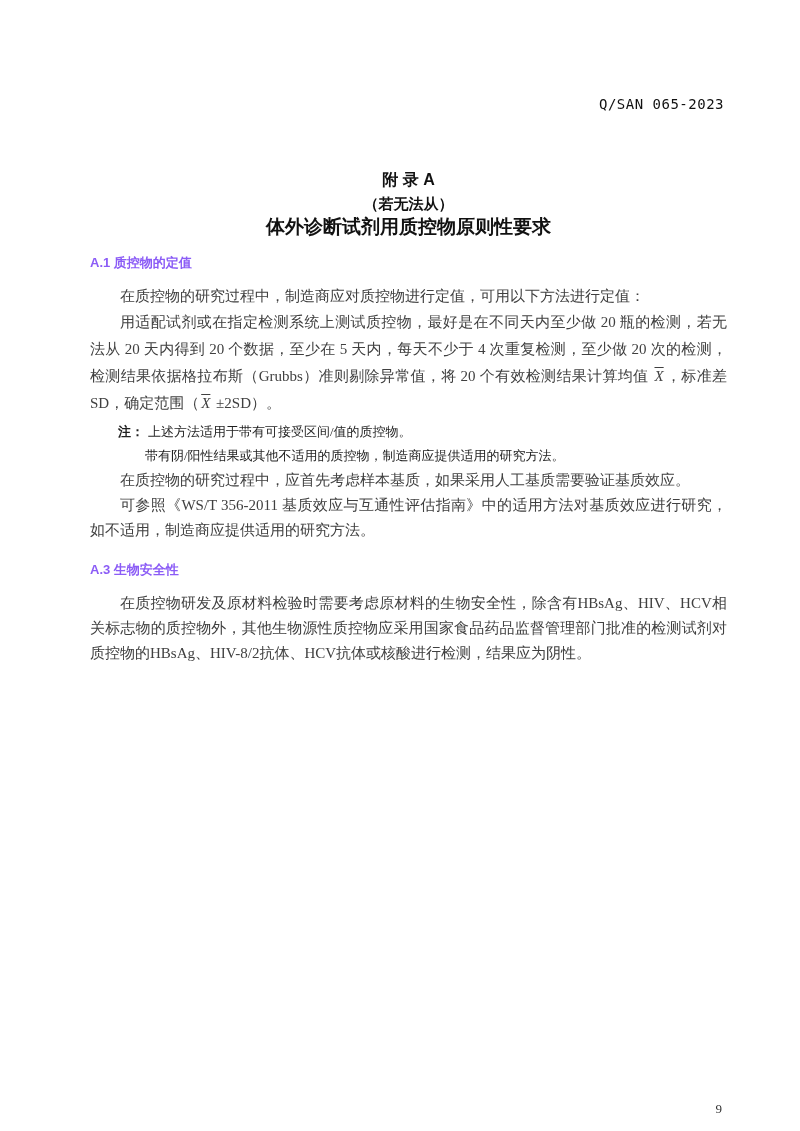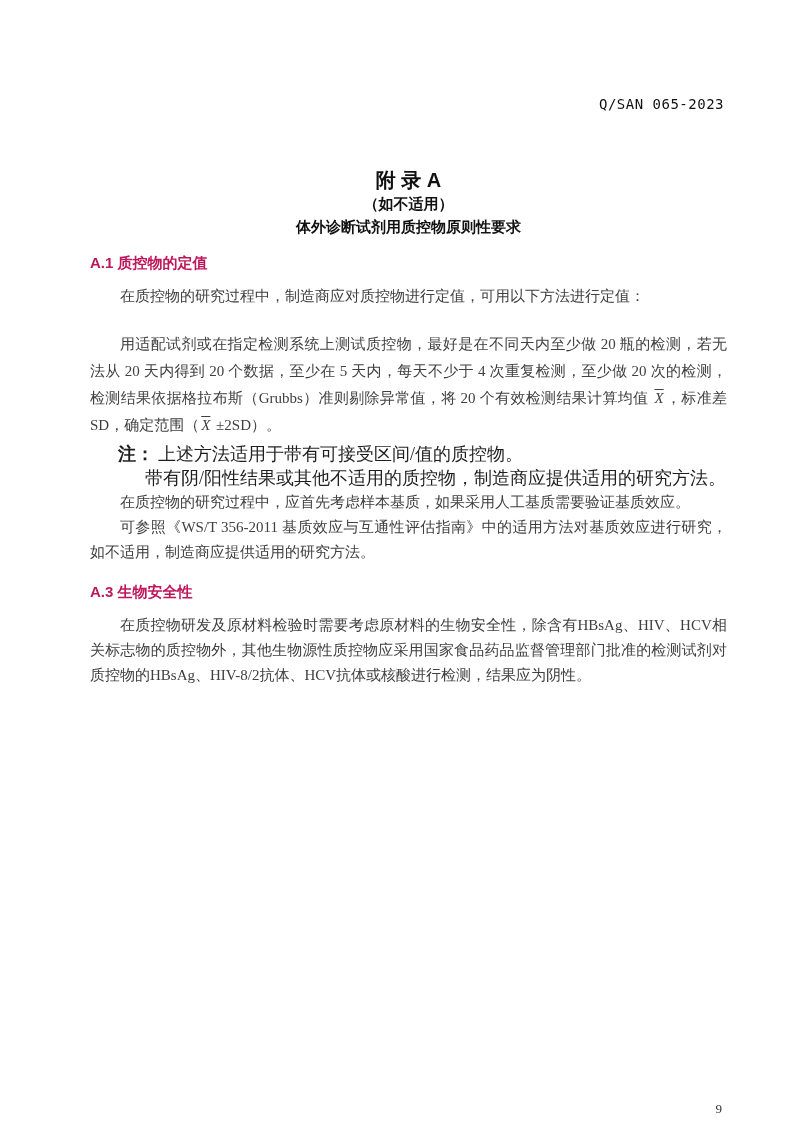--- a/index.html
+++ b/index.html
@@ -31,61 +31,60 @@
     width: 637px;
   }
   .title-block {
     padding-top: 168px;
     text-align: center;
     font-family: "Liberation Sans", "DejaVu Sans", sans-serif;
     font-weight: bold;
     color: #111;
   }
   .annex-label {
-    font-size: 20px;
+    font-size: 16px;
     line-height: 24px;
   }
   .annex-type {
     font-size: 15px;
     line-height: 23px;
   }
   .annex-title {
-    font-size: 15px;
+    font-size: 19px;
     line-height: 23px;
   }
   .section-heading {
     font-family: "Liberation Sans", "DejaVu Sans", sans-serif;
     font-weight: bold;
-    font-size: 15px;
+    font-size: 13px;
     line-height: 17px;
     margin: 16px 0 13px 0;
-    color: #be185d;
+    color: #8b5cf6;
   }
   .body-para {
     font-family: "Liberation Serif", "DejaVu Serif", serif;
     font-size: 15px;
     line-height: 25px;
     text-align: justify;
     text-indent: 2em;
     margin: 0;
     color: #404040;
   }
   .formula-para {
     line-height: 27px;
-    margin-top: 22px;
   }
   .xbar {
     font-family: "Liberation Serif", "DejaVu Serif", serif;
     font-style: italic;
     text-decoration: overline;
     padding: 0 2px;
   }
   .note {
     font-family: "Liberation Serif", "DejaVu Serif", serif;
-    font-size: 18px;
+    font-size: 13px;
     line-height: 24px;
     margin-top: 3px;
     padding-left: 28px;
     text-align: justify;
     color: #1f1f1f;
   }
   .note-label {
     font-family: "Liberation Sans", "DejaVu Sans", sans-serif;
     font-weight: bold;
     padding-right: 4px;
@@ -106,21 +105,21 @@
 <body>
 
 <div class="page">
 
   <div class="doc-number">Q/SAN 065-2023</div>
 
   <div class="content">
 
     <div class="title-block">
       <div class="annex-label">附 录 A</div>
-      <div class="annex-type">（如不适用）</div>
+      <div class="annex-type">（若无法从）</div>
       <div class="annex-title">体外诊断试剂用质控物原则性要求</div>
     </div>
 
     <h2 class="section-heading">A.1 质控物的定值</h2>
 
     <p class="body-para">在质控物的研究过程中，制造商应对质控物进行定值，可用以下方法进行定值：</p>
 
     <p class="body-para formula-para"><span>用适配试剂或在指定检测系统上测试质控物，最好是在不同天内至少做 20 瓶的检测，若无法从 20 天内得到 20 个数据，至少在 5 天内，每天不少于 4 次重复检测，至少做 20 次的检测，检测结果依据格拉布斯（Grubbs）准则剔除异常值，将 20 个有效检测结果计算均值 </span><span class="xbar">X</span><span>，标准差 SD，确定范围（</span><span class="xbar">X</span><span> ±2SD）。</span></p>
 
     <div class="note">

